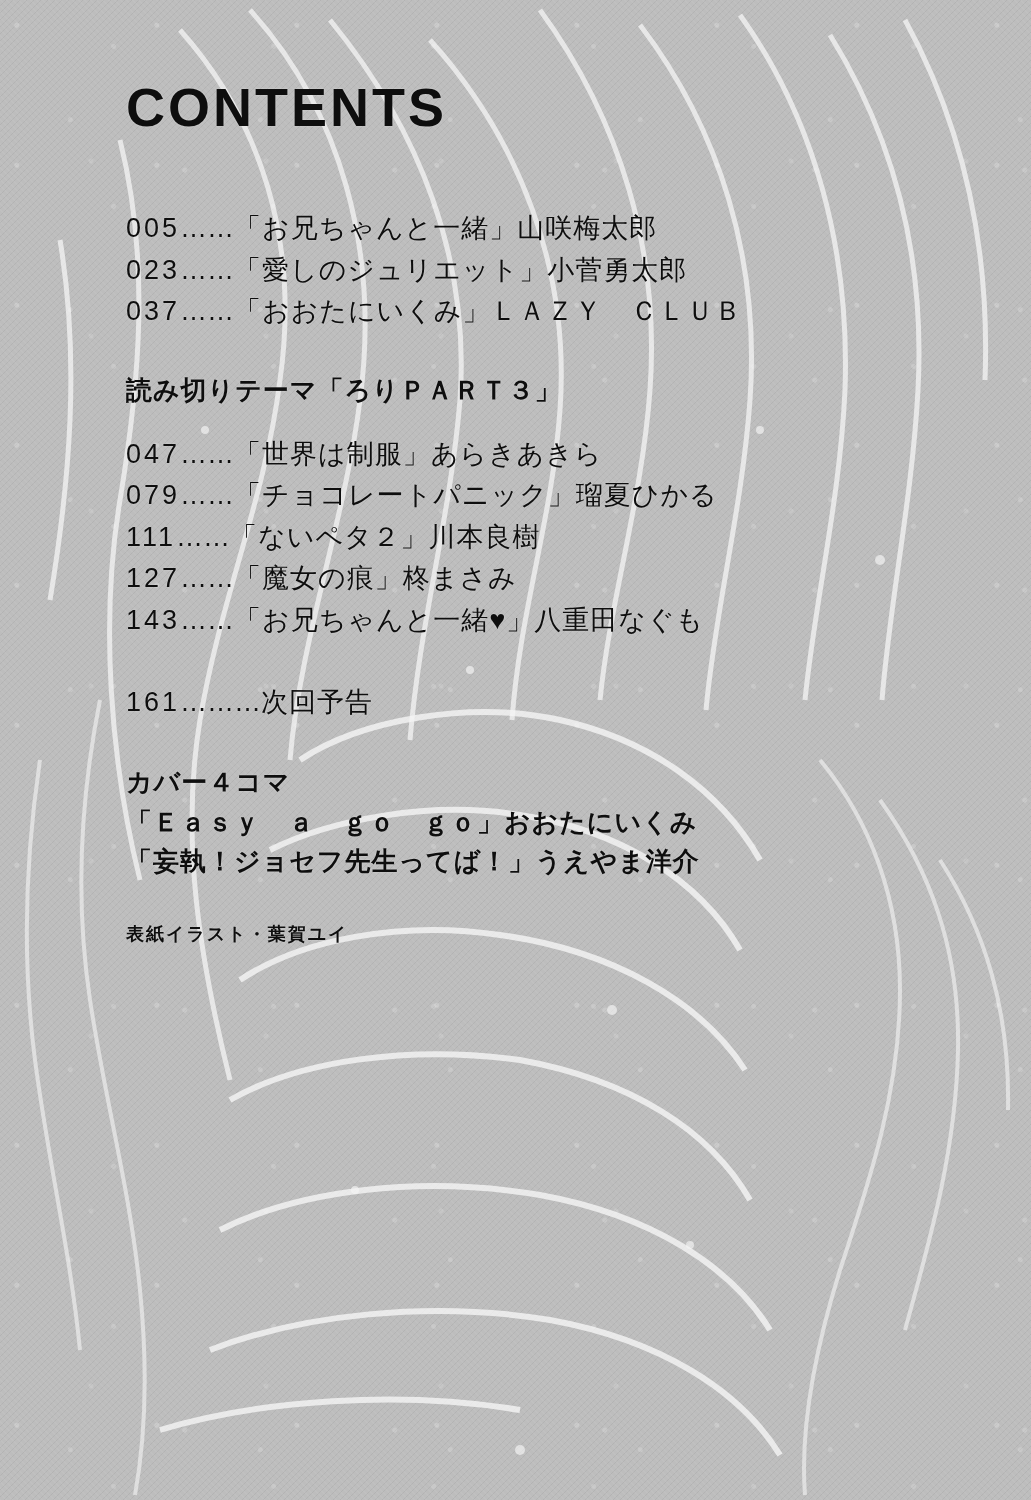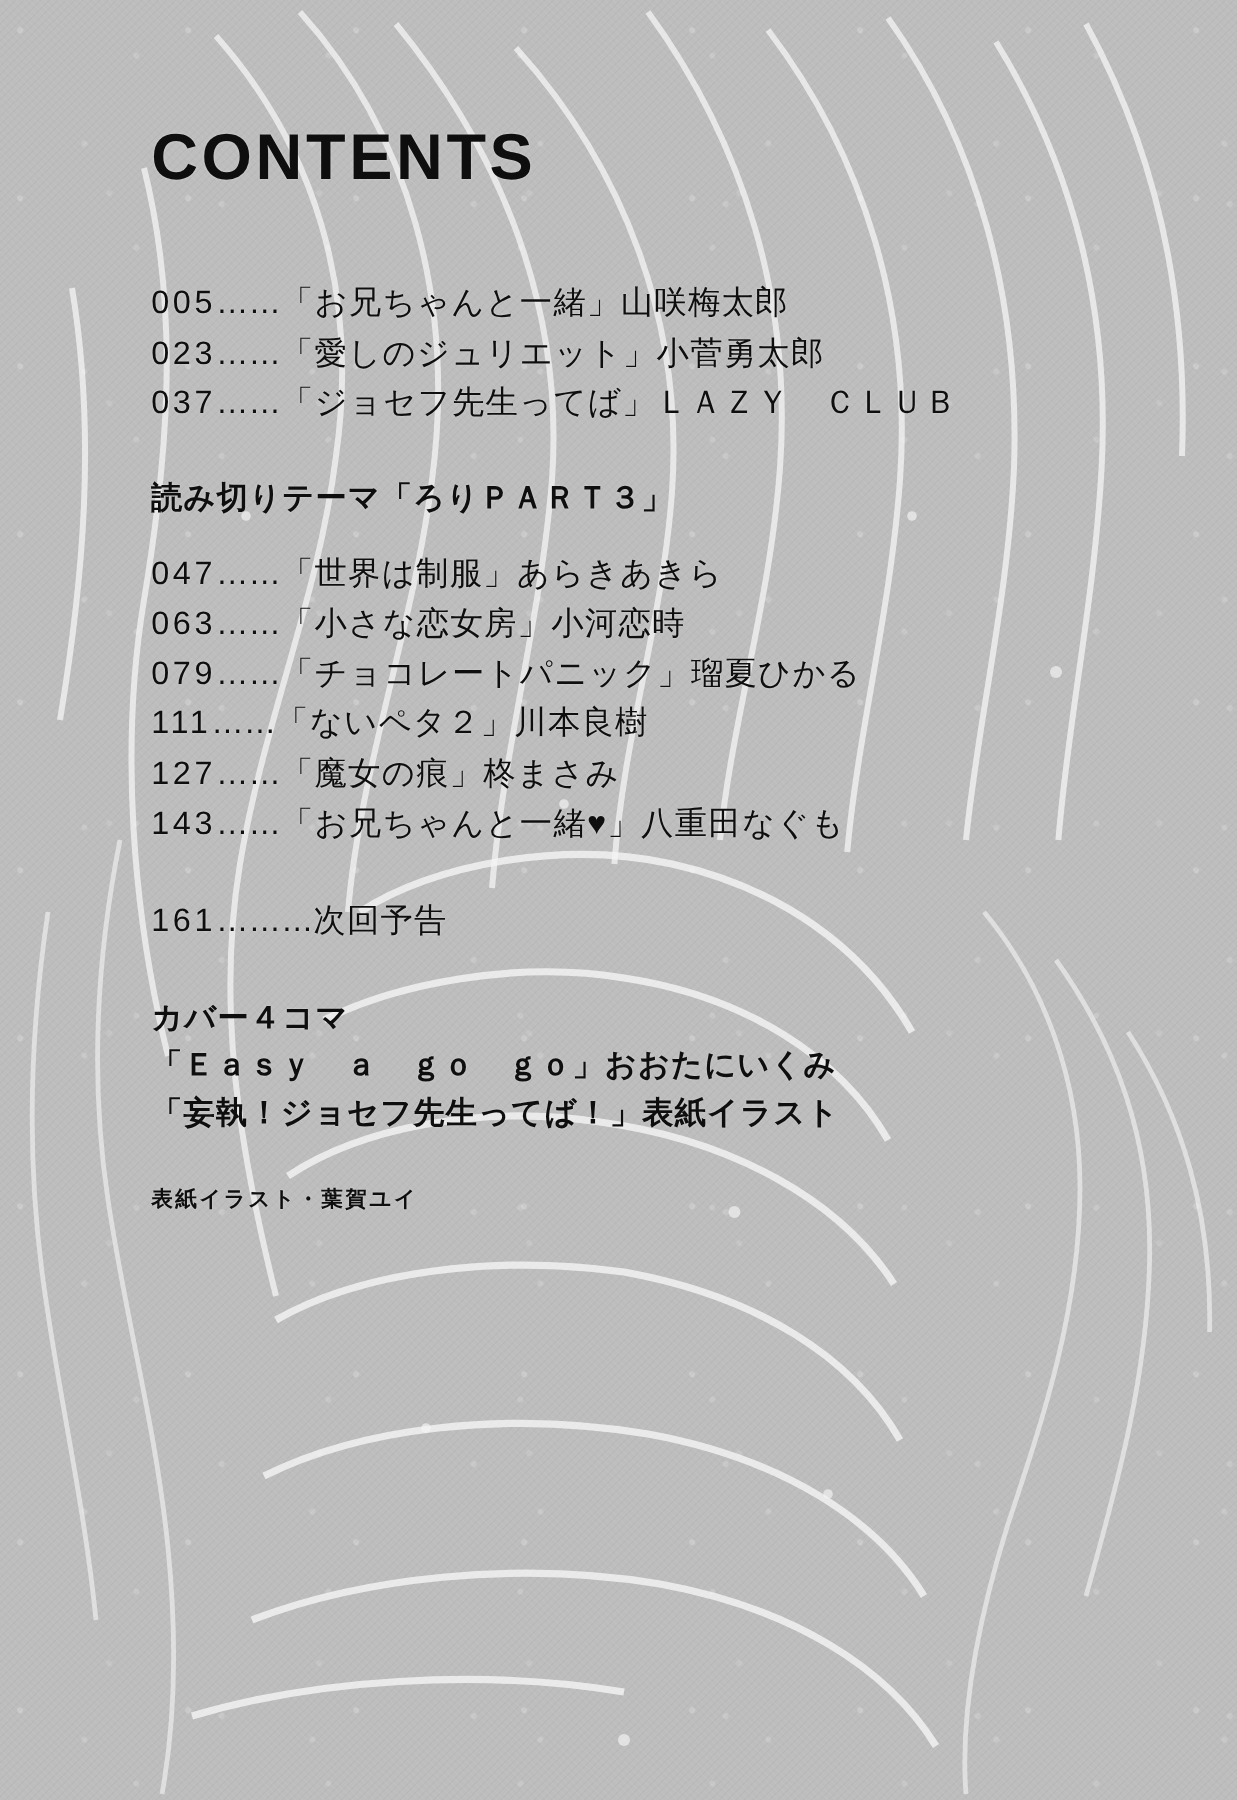--- a/index.html
+++ b/index.html
@@ -33,21 +33,21 @@
   .bg-art {
     position: absolute;
     inset: 0;
     opacity: 0.85;
   }
 
   
   .page {
     position: absolute;
     inset: 0;
-    padding: 104px 0 0 118px;
+    padding: 80px 0 0 118px;
     box-sizing: border-box;
   }
 
   .contents-title {
     font-family: "Liberation Sans", sans-serif;
     font-size: 54px;
     font-weight: bold;
     letter-spacing: 3px;
     color: #0e0e0e;
     line-height: 1;
@@ -157,34 +157,31 @@
 
   <div class="block">
 
     <div class="entry">
       <span class="num">005</span><span class="dots">……</span><span>「お兄ちゃんと一緒」</span><span>山咲梅太郎</span>
     </div>
     <div class="entry">
       <span class="num">023</span><span class="dots">……</span><span>「愛しのジュリエット」</span><span>小菅勇太郎</span>
     </div>
     <div class="entry">
-      <span class="num">037</span><span class="dots">……</span><span>「ジョセフ先生ってば」</span><span>ＬＡＺＹ　ＣＬＵＢ</span>
+      <span class="num">037</span><span class="dots">……</span><span>「おおたにいくみ」</span><span>ＬＡＺＹ　ＣＬＵＢ</span>
     </div>
   </div>
 
   <div class="gap-lg"></div>
 
   <div class="block">
     <div class="section-head">読み切りテーマ「ろりＰＡＲＴ３」</div>
 
     <div class="entry">
       <span class="num">047</span><span class="dots">……</span><span>「世界は制服」</span><span>あらきあきら</span>
-    </div>
-    <div class="entry">
-      <span class="num">063</span><span class="dots">……</span><span>「小さな恋女房」</span><span>小河恋時</span>
     </div>
     <div class="entry">
       <span class="num">079</span><span class="dots">……</span><span>「チョコレートパニック」</span><span>瑠夏ひかる</span>
     </div>
     <div class="entry">
       <span class="num">111</span><span class="dots">……</span><span>「ないペタ２」</span><span>川本良樹</span>
     </div>
     <div class="entry">
       <span class="num">127</span><span class="dots">……</span><span>「魔女の痕」</span><span>柊まさみ</span>
     </div>
@@ -200,21 +197,21 @@
   </div>
 
   <div class="gap-lg"></div>
 
   <div class="block">
     <div class="footer-line">カバー４コマ</div>
     <div class="footer-line">
       <span>「Ｅａｓｙ　ａ　ｇｏ　ｇｏ」</span><span>おおたにいくみ</span>
     </div>
     <div class="footer-line">
-      <span>「妄執！ジョセフ先生ってば！」</span><span>表紙イラスト</span>
+      <span>「妄執！ジョセフ先生ってば！」</span><span>うえやま洋介</span>
     </div>
   </div>
 
   <div class="gap-lg"></div>
 
   <div class="credit">表紙イラスト・葉賀ユイ</div>
 
 </div>
 
 </body></html>

